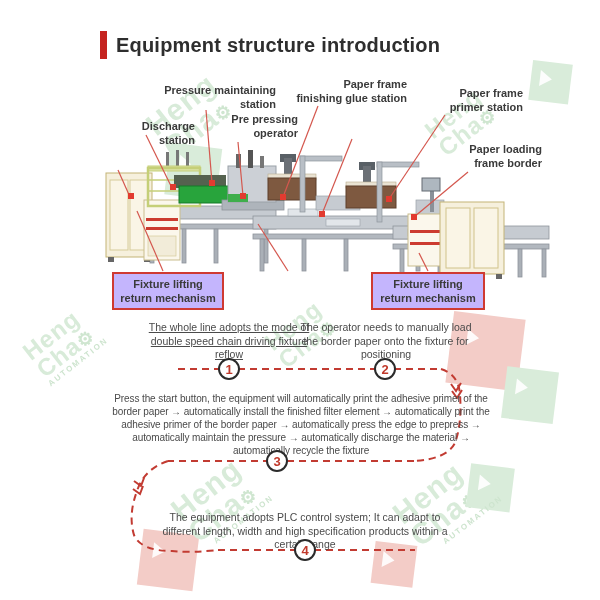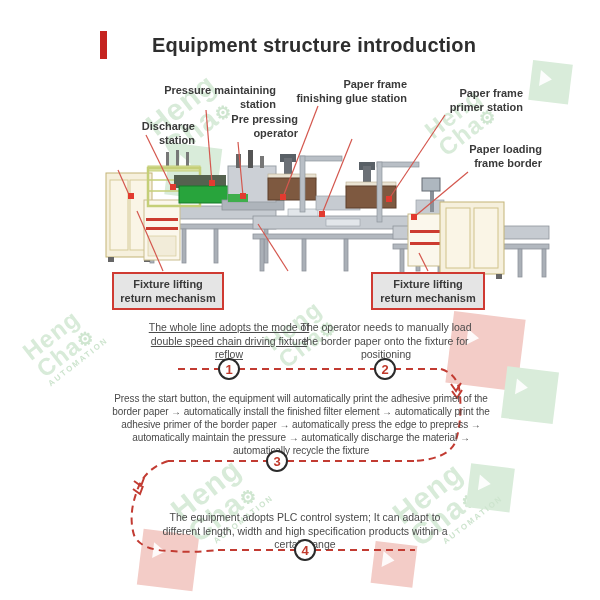--- a/index.html
+++ b/index.html
@@ -1,26 +1,26 @@
 <!DOCTYPE html>
 <html><head>
 <meta charset="utf-8">
 <style>
   html,body{margin:0;padding:0;background:#fff;}
   .page{position:relative;width:600px;height:600px;background:#ffffff;overflow:hidden;
         font-family:"Liberation Sans", sans-serif;color:#3d3d3d;}
   
-  .title-wrap{position:absolute;left:100px;top:31px;display:flex;align-items:center;z-index:3;gap:36px;}
+  .title-wrap{position:absolute;left:100px;top:31px;display:flex;align-items:center;z-index:3;}
   .title-bar{width:7px;height:28px;background:#c5231f;margin-right:9px;}
   .title-text{font-size:20px;font-weight:700;color:#2e2e2e;letter-spacing:.2px;}
   
   .slabel{position:absolute;z-index:3;font-size:11px;line-height:1.25;font-weight:600;
           color:#3a3a3a;text-align:right;white-space:pre-line;}
   
-  .rbox{position:absolute;z-index:3;border:2px solid #cf3a32;background:#e5e5e5;
+  .rbox{position:absolute;z-index:3;border:2px solid #cf3a32;background:#c4b5fd;
         display:flex;align-items:center;justify-content:center;text-align:center;
         font-size:11px;line-height:1.3;font-weight:700;color:#3a3a3a;white-space:pre-line;}
   
   .step-text{position:absolute;z-index:3;font-size:10.5px;line-height:1.3;color:#4a4a4a;
              text-align:center;}
   .step3{font-size:10px;letter-spacing:-0.1px;}
   
   .numcircle{position:absolute;z-index:4;width:22px;height:22px;border:2px solid #2b2b2b;
              border-radius:50%;background:#fff;display:flex;align-items:center;justify-content:center;
              font-size:13px;font-weight:700;color:#c0392b;box-sizing:border-box;}

